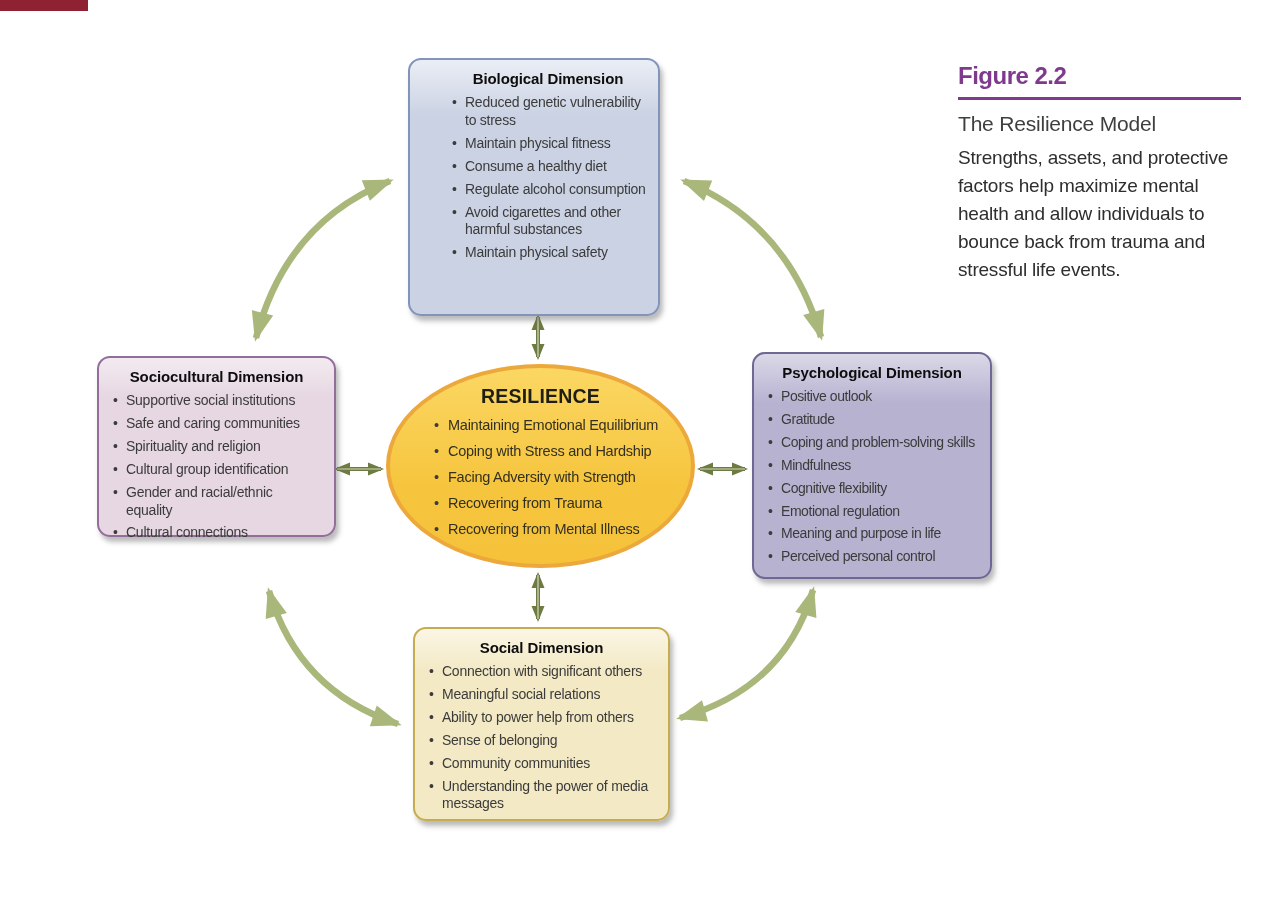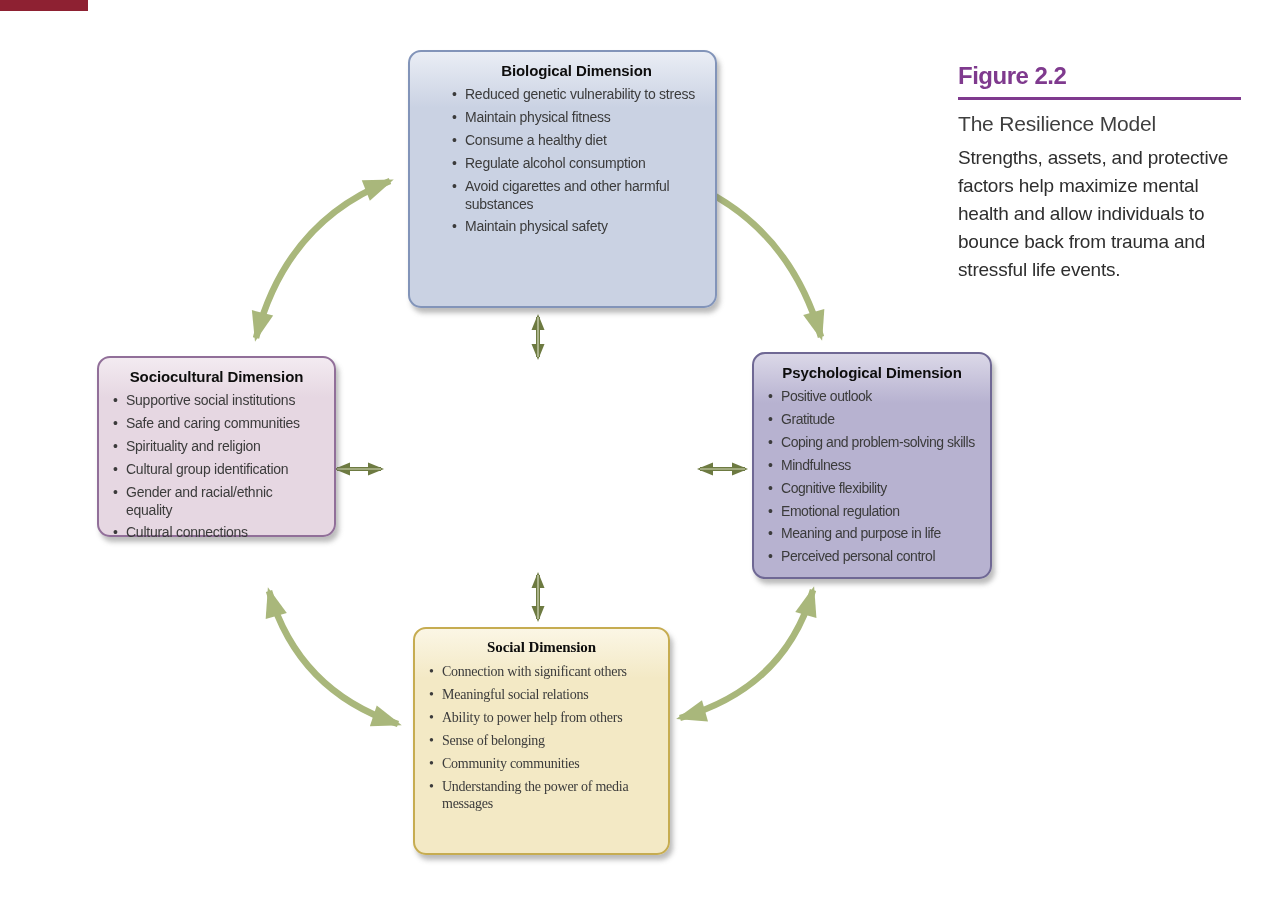--- a/index.html
+++ b/index.html
@@ -46,41 +46,40 @@
     letter-spacing:-0.25px;
     line-height:1.28;
     color:#3b3b3b;
   }
   .dim-box li::before, .ellipse li::before{
     content:"\2022";
     position:absolute;left:2px;top:0;
     color:#3b3b3b;
   }
   .box-biological{
-    left:408px;top:50px;width:309px;height:258px;
+    left:408px;top:58px;width:252px;height:258px;
     background:linear-gradient(180deg,#eaeef5 0%,#cad2e3 22%);
     border:2px solid #8294b9;
     padding-left:40px;
   }
   .box-sociocultural{
     left:97px;top:356px;width:239px;height:181px;
     background:linear-gradient(180deg,#f3ebf1 0%,#e6d7e2 22%);
     border:2px solid #916f99;
   }
   .box-psychological{
     left:752px;top:352px;width:240px;height:227px;
     background:linear-gradient(180deg,#dbd8e8 0%,#b7b2d0 22%);
     border:2px solid #6f6894;
   }
   .box-psychological li{white-space:nowrap;letter-spacing:-0.45px;}
   .box-social{
-    left:413px;top:627px;width:257px;height:228px;
+    left:413px;top:627px;width:257px;height:194px;
     background:linear-gradient(180deg,#fbf6e5 0%,#f3e9c5 22%);
     border:2px solid #c6ac51;
-    font-family:Liberation Serif, serif;
   }
   .ellipse{
     position:absolute;
     left:386px;top:364px;width:309px;height:204px;
     box-sizing:border-box;
     border-radius:50%;
     background:linear-gradient(180deg,#fbd763 0%,#f6c53e 60%,#f5c23a 100%);
     border:4px solid #eda83c;
     z-index:2;
     padding-top:17px;
@@ -209,20 +208,30 @@
     <ul>
         <li>Connection with significant others</li>
         <li>Meaningful social relations</li>
         <li>Ability to power help from others</li>
         <li>Sense of belonging</li>
         <li>Community communities</li>
         <li>Understanding the power of media messages</li>
       </ul>
   </div>
 
+  <div class="ellipse">
+    <h2>RESILIENCE</h2>
+    <ul>
+        <li>Maintaining Emotional Equilibrium</li>
+        <li>Coping with Stress and Hardship</li>
+        <li>Facing Adversity with Strength</li>
+        <li>Recovering from Trauma</li>
+        <li>Recovering from Mental Illness</li>
+      </ul>
+  </div>
 
   <div class="figure-panel">
     <div class="figure-label">Figure 2.2</div>
     <div class="figure-rule"></div>
     <div class="figure-title">The Resilience Model</div>
     <div class="figure-caption">Strengths, assets, and protective factors help maximize mental health and allow individuals to bounce back from trauma and stressful life events.</div>
   </div>
 
 </div>
 

